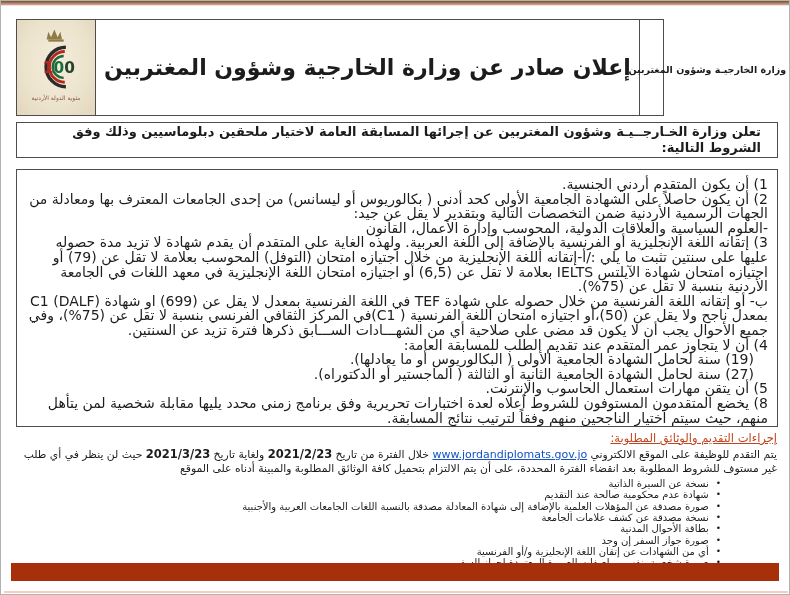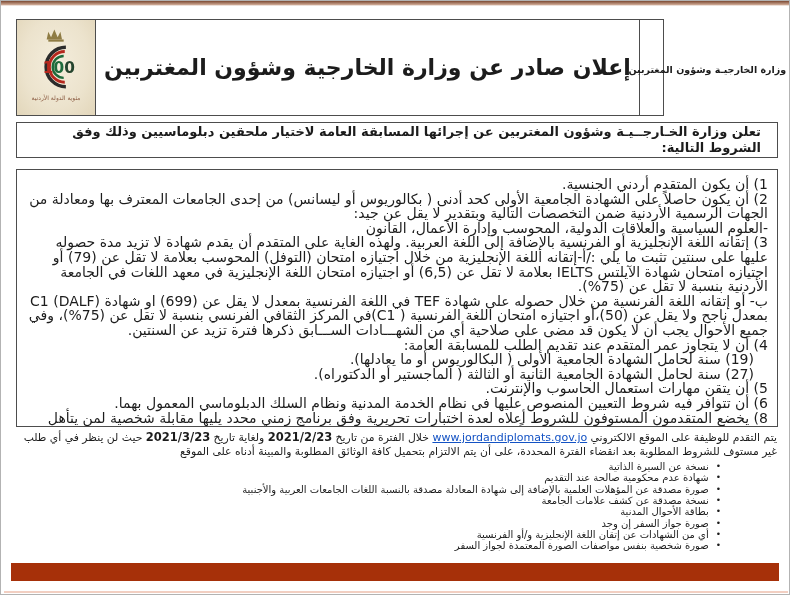--- a/index.html
+++ b/index.html
@@ -111,25 +111,25 @@
   <div class="condbox">
       <div class="cond-line">1) أن يكون المتقدم أردني الجنسية.</div>
       <div class="cond-line">2) أن يكون حاصلاً على الشهادة الجامعية الأولى كحد أدنى ( بكالوريوس أو ليسانس)  من إحدى الجامعات المعترف بها ومعادلة من الجهات الرسمية الأردنية ضمن التخصصات التالية وبتقدير لا يقل عن جيد:</div>
       <div class="cond-line">-العلوم السياسية والعلاقات الدولية، المحوسب وإدارة الأعمال، القانون</div>
       <div class="cond-line">3) إتقانه اللغة الإنجليزية أو الفرنسية بالإضافة إلى اللغة العربية. ولهذه الغاية على المتقدم أن يقدم شهادة لا تزيد مدة حصوله عليها على سنتين تثبت ما يلي :/أ-إتقانه اللغة الإنجليزية من خلال اجتيازه امتحان (التوفل) المحوسب بعلامة لا تقل عن (79) أو اجتيازه امتحان شهادة الآيلتس IELTS بعلامة لا تقل عن (6,5) أو اجتيازه امتحان اللغة الإنجليزية في معهد اللغات في الجامعة الأردنية بنسبة لا تقل عن (75%).</div>
       <div class="cond-line">ب- أو إتقانه اللغة الفرنسية من خلال حصوله على شهادة TEF في اللغة الفرنسية بمعدل لا يقل عن (699) او شهادة C1 (DALF) بمعدل ناجح ولا يقل عن (50)،أو اجتيازه امتحان اللغة الفرنسية ( C1)في المركز الثقافي الفرنسي بنسبة لا تقل عن (75%)، وفي جميع الأحوال يجب أن لا يكون قد مضى على صلاحية أي من الشهـــادات الســـابق ذكرها فترة تزيد عن السنتين.</div>
       <div class="cond-line">4) أن لا يتجاوز عمر المتقدم عند تقديم الطلب للمسابقة العامة:</div>
       <div class="cond-line indent">(19) سنة لحامل الشهادة الجامعية الأولى ( البكالوريوس أو ما يعادلها).</div>
       <div class="cond-line indent">(27) سنة لحامل الشهادة الجامعية الثانية أو الثالثة ( الماجستير أو الدكتوراه).</div>
       <div class="cond-line">5) أن يتقن مهارات استعمال الحاسوب والإنترنت.</div>
-      <div class="cond-line">6) أن تتوافر فيه شروط التعيين المنصوص عليها في نظام الخدمة المدنية ونظام السلك الدبلوماسي المعمول بهما.</div>
       <div class="cond-line">8) يخضع المتقدمون المستوفون للشروط أعلاه لعدة اختبارات تحريرية وفق برنامج زمني محدد يليها مقابلة شخصية لمن يتأهل منهم، حيث سيتم اختيار الناجحين منهم وفقاً لترتيب نتائج المسابقة.</div>
     </div>
 
   <div class="procedures">
+    <div class="proc-heading">إجراءات التقديم والوثائق المطلوبة:</div>
     <div class="proc-para">
       <span>يتم التقدم للوظيفة على الموقع الالكتروني </span><a href="#" class="weblink" dir="ltr">www.jordandiplomats.gov.jo</a><span> خلال الفترة من تاريخ </span><span class="date" dir="ltr">2021/2/23</span><span> ولغاية تاريخ </span><span class="date" dir="ltr">2021/3/23</span><span> حيث لن ينظر في أي طلب غير مستوف للشروط المطلوبة بعد انقضاء الفترة المحددة، على أن يتم الالتزام بتحميل كافة الوثائق المطلوبة والمبينة  أدناه على الموقع</span>
     </div>
     <div class="docs">
         <div class="doc-line">
           <span class="bullet">•</span>
           <span>نسخة عن السيرة الذاتية</span>
         </div>
         <div class="doc-line">
           <span class="bullet">•</span>

